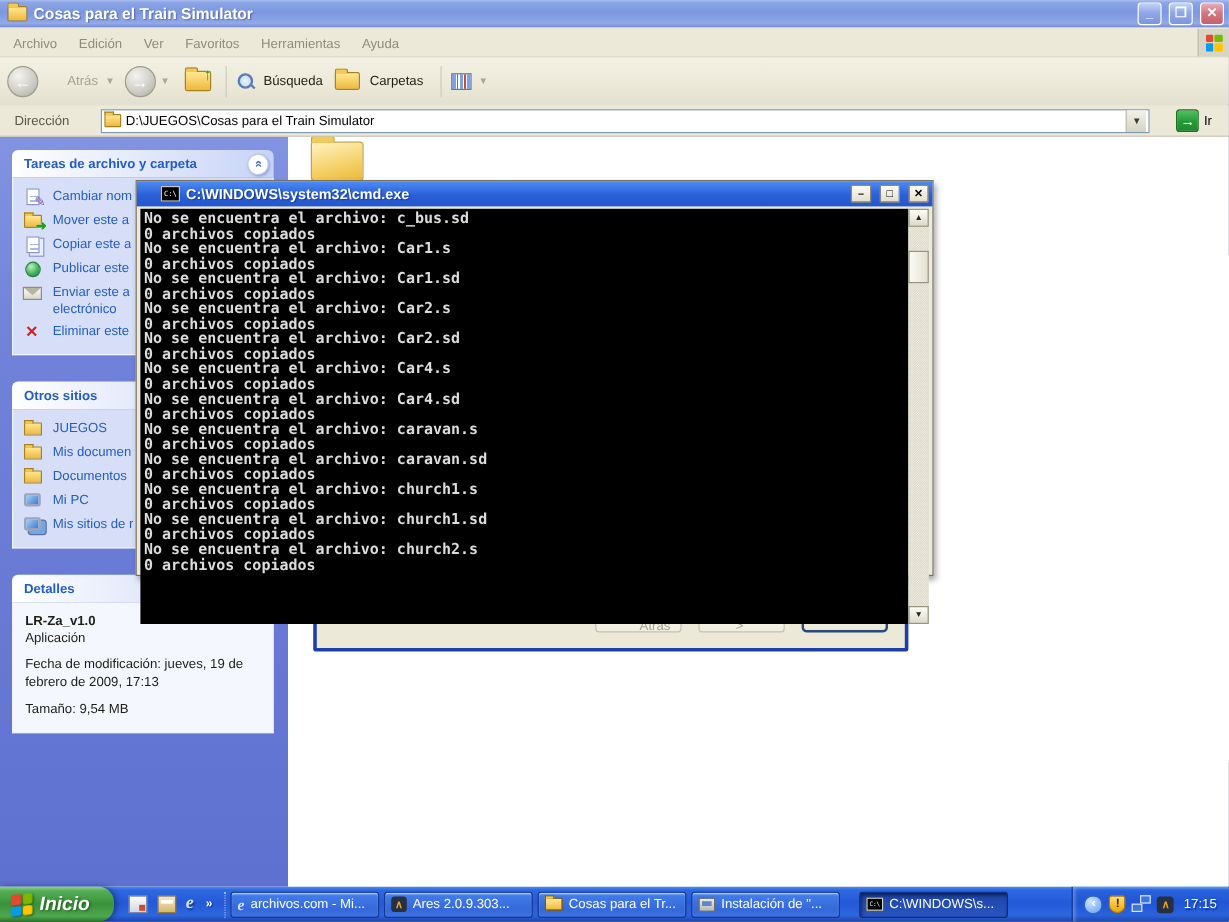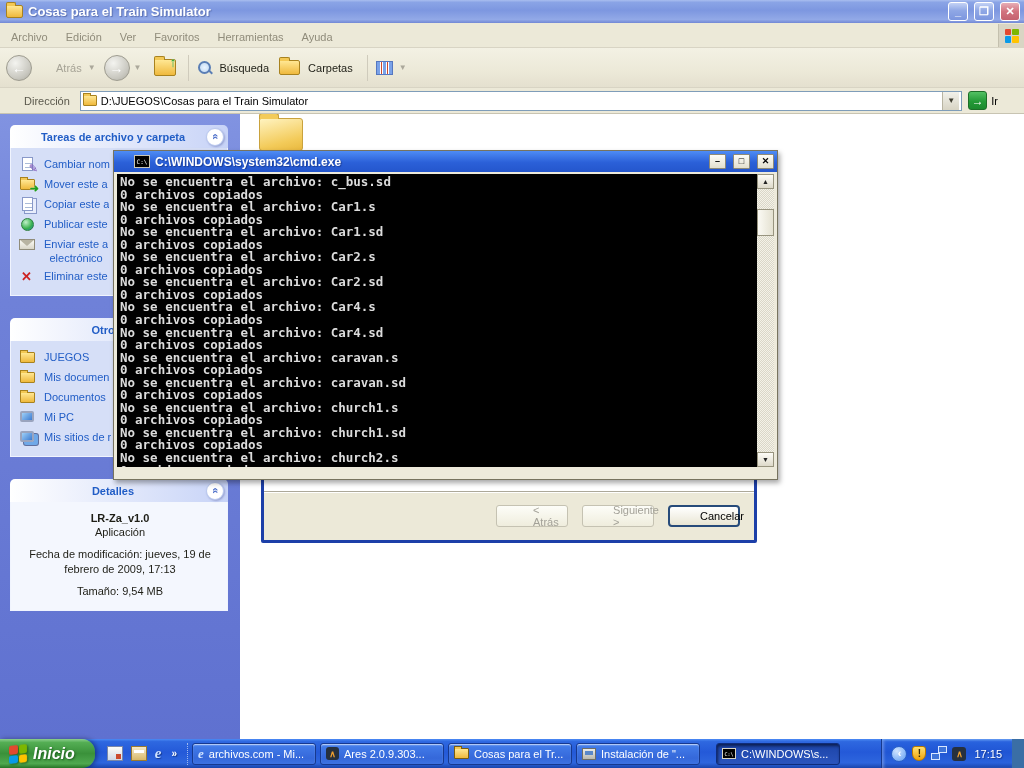--- a/index.html
+++ b/index.html
@@ -36,32 +36,32 @@
   .upfold:before { content:""; position:absolute; top:-4px; left:-1px; width:9px; height:3px; background:#F3C854; border:1px solid #A8821F; border-bottom:none; border-radius:2px 2px 0 0; }
   .upfold .ua { position:absolute; right:-2px; top:-6px; color:#1F9E1F; font-weight:bold; font-size:14px; text-shadow:0 0 1px #fff; }
   .mag { position:relative; width:16px; height:16px; margin-right:3px; }
   .mag:before { content:""; position:absolute; left:1px; top:1px; width:9px; height:9px; border:2px solid #5A7EB5; border-radius:50%; background:radial-gradient(#EAF4FF,#BFD8F2); }
   .mag:after { content:""; position:absolute; left:11px; top:11px; width:5px; height:2px; background:#5A7EB5; transform:rotate(45deg); }
   .toollabel { color:#1E1E16; margin-right:6px; }
   .bigfoldmini { position:relative; width:21px; height:15px; background:linear-gradient(#FFE793,#EFB93D); border:1px solid #A8821F; border-radius:1px 2px 2px 2px; margin-right:4px; }
   .bigfoldmini:before { content:""; position:absolute; top:-4px; left:-1px; width:9px; height:3px; background:#F3C854; border:1px solid #A8821F; border-bottom:none; border-radius:2px 2px 0 0; }
   .viewsicon { width:17px; height:14px; border:1px solid #5577C0; background:repeating-linear-gradient(90deg,#7AA2E8 0 3px,#fff 3px 4px,#CB4B2F 4px 5px,#fff 5px 6px); margin-right:2px; }
 
-  .addressbar { height:26px; flex:0 0 26px; background:#ECE9D8; border-bottom:1px solid #C8C4B2; display:flex; align-items:center; padding:0 20px; gap:6px; }
+  .addressbar { height:26px; flex:0 0 26px; background:#ECE9D8; border-bottom:1px solid #C8C4B2; display:flex; align-items:center; padding:0 8px; gap:22px; }
   .addrlabel { color:#5A584C; padding:0 4px; }
   .addrinput { flex:1; height:20px; background:#fff; border:1px solid #7F9DB9; display:flex; align-items:center; gap:4px; padding:0 2px; }
   .addrinput .path { color:#000; white-space:nowrap; overflow:hidden; flex:1; }
   .addrdrop { width:17px; height:18px; background:linear-gradient(#F2F1EA,#D8D4C4); border-left:1px solid #B8B4A2; display:flex; align-items:center; justify-content:center; color:#3E3C30; font-size:8px; }
   .afold { width:14px; height:11px; position:relative; background:linear-gradient(#FFE793,#EFB93D); border:1px solid #A8821F; border-radius:1px; flex:0 0 14px; }
   .afold:before { content:""; position:absolute; top:-3px; left:-1px; width:6px; height:2px; background:#F3C854; border:1px solid #A8821F; border-bottom:none; }
   .gobtn { display:flex; align-items:center; gap:4px; padding-right:6px; }
   .goicon { width:19px; height:19px; border-radius:3px; border:1px solid #1E6E28; background:linear-gradient(180deg,#53C163,#249A37 55%,#1C8A2E); color:#fff; font-weight:bold; display:flex; align-items:center; justify-content:center; font-size:12px; }
   .golabel { color:#000; }
 
-  .ebody { flex:1; display:flex; overflow:hidden;text-align:center; }
+  .ebody { flex:1; display:flex; overflow:hidden; }
   .sidebar { width:240px; flex:0 0 240px; background:linear-gradient(180deg,#8193E1 0%,#6F81D8 30%,#5F71D0 100%); padding:11px 12px 0 10px; overflow:hidden; }
   .panel { border-radius:5px 5px 0 0; margin-bottom:22px; }
   .phead { height:23px; background:linear-gradient(90deg,#FFFFFF,#C7D3F7); border-radius:5px 5px 0 0; display:flex; align-items:center; padding:0 4px 0 10px; }
   .phead .ptitle { color:#215DC6; font-weight:bold; flex:1; }
   .chev { width:18px; height:18px; border-radius:50%; background:#fff; border:1px solid #B9C8EE; color:#4D6FC9; display:flex; align-items:center; justify-content:center; box-shadow:1px 1px 2px rgba(60,70,140,.35); }
   .chev b { display:block; transform:rotate(90deg); font-size:11px; line-height:1; }
   .pbody { background:#D6DFF7; border:1px solid #F0F4FE; border-top:none; padding:7px 4px 8px 8px; }
   .titem { display:flex; align-items:flex-start; gap:7px; padding:2px 0; color:#215DC6; }
   .titem .lbl { line-height:14px; white-space:nowrap; overflow:hidden; }
   .icon16 { width:18px; height:16px; flex:0 0 18px; position:relative; }
@@ -99,32 +99,32 @@
   .dbtn.default { background:linear-gradient(#FFFFFF,#E9E6D4); border:2px solid #274B7A; border-radius:4px; color:#000; }
 
   
   .cmd { position:absolute; left:113px; top:150px; width:665px; height:330px; z-index:10;
     background:#EDEADB; border:1px solid #77735F; box-shadow:2px 3px 5px rgba(0,0,0,.35); }
   .cmd-title { height:21px; background:linear-gradient(180deg,#4E8CF5 0%,#2B60D8 55%,#2456CC 100%); display:flex; align-items:center; gap:5px; padding:0 3px 0 20px; }
   .cmd-ico { width:16px; height:13px; background:#000; border:1px solid #C9C5B4; color:#fff; font-size:6px; font-family:"DejaVu Sans Mono",monospace; display:flex; align-items:center; justify-content:center; }
   .cmd-title .ct { color:#fff; font-weight:bold; font-size:12px; flex:1; text-shadow:1px 1px 1px #1A3C94; white-space:nowrap; overflow:hidden; }
   .cbtn { width:17px; height:15px; background:linear-gradient(#FDFCF7,#E2DFCE); border:1px solid #8E8A78; border-radius:1px; color:#000;
     display:flex; align-items:center; justify-content:center; font-size:9px; font-weight:bold; margin-left:2px; line-height:1; }
-  .cmd-client { display:flex; margin:2px 3px 3px 3px; height:293px;text-decoration:underline; }
+  .cmd-client { display:flex; margin:2px 3px 3px 3px; height:346px;text-decoration:underline; }
   .console { flex:1; background:#000; overflow:hidden; padding:2px 0 0 3px; }
   .console div { font-family:"DejaVu Sans Mono",monospace; font-weight:bold; font-size:12.5px; line-height:12.55px; color:#DCDCDC; white-space:pre; }
   .vscroll { width:17px; flex:0 0 17px; position:relative; background-color:#DAD7C8;
     background-image:linear-gradient(45deg,#F4F2E8 25%,transparent 25%,transparent 75%,#F4F2E8 75%),linear-gradient(45deg,#F4F2E8 25%,transparent 25%,transparent 75%,#F4F2E8 75%);
     background-size:2px 2px; background-position:0 0,1px 1px; }
   .sbtn { position:absolute; left:0; width:17px; height:15px; background:linear-gradient(#FDFCF7,#DEDACA); border:1px solid #98947F; display:flex; align-items:center; justify-content:center; font-size:7px; color:#222; }
   .sbtn.up { top:0; } .sbtn.down { bottom:0; }
   .sthumb { position:absolute; left:0; top:35px; width:17px; height:27px; background:linear-gradient(90deg,#FBFAF4,#E4E1D1); border:1px solid #98947F; }
 
   
-  .taskbar { position:absolute; left:0; right:12px; bottom:0; height:29px; z-index:50; display:flex; align-items:center;
+  .taskbar { position:absolute; left:0; right:0; bottom:0; height:29px; z-index:50; display:flex; align-items:center;
     background:linear-gradient(180deg,#4C8BF5 0%,#2E68E0 9%,#2459D8 45%,#2E66DE 82%,#1A45AC 100%); }
   .start { height:29px; flex:0 0 auto; padding:0 20px 0 9px; border-radius:0 13px 13px 0; display:flex; align-items:center; gap:6px;
     background:linear-gradient(180deg,#8CCF8C 0%,#54AE54 12%,#3A913A 50%,#4FA84F 85%,#267426 100%);
     color:#fff; font-weight:bold; font-style:italic; font-size:16px; text-shadow:1px 1px 2px #1E5C1E; box-shadow:2px 0 5px rgba(0,0,20,.4); }
   .sflag { width:18px; height:18px; display:grid; grid-template:1fr 1fr / 1fr 1fr; gap:1px; transform:skewY(-6deg); filter:drop-shadow(1px 1px 1px #1E5C1E); }
   .sflag i { border-radius:2px; }
   .ql { display:flex; align-items:center; gap:8px; padding:0 10px 0 12px; border-right:1px dotted #9FB8EE; height:22px; }
   .qlicon { width:16px; height:15px; position:relative; }
   .q1 { background:linear-gradient(#FDFDF8,#CFD8E8); border:1px solid #7A87A8; }
   .q1:before { content:""; position:absolute; right:1px; bottom:1px; width:5px; height:5px; background:#CB4B2F; }

